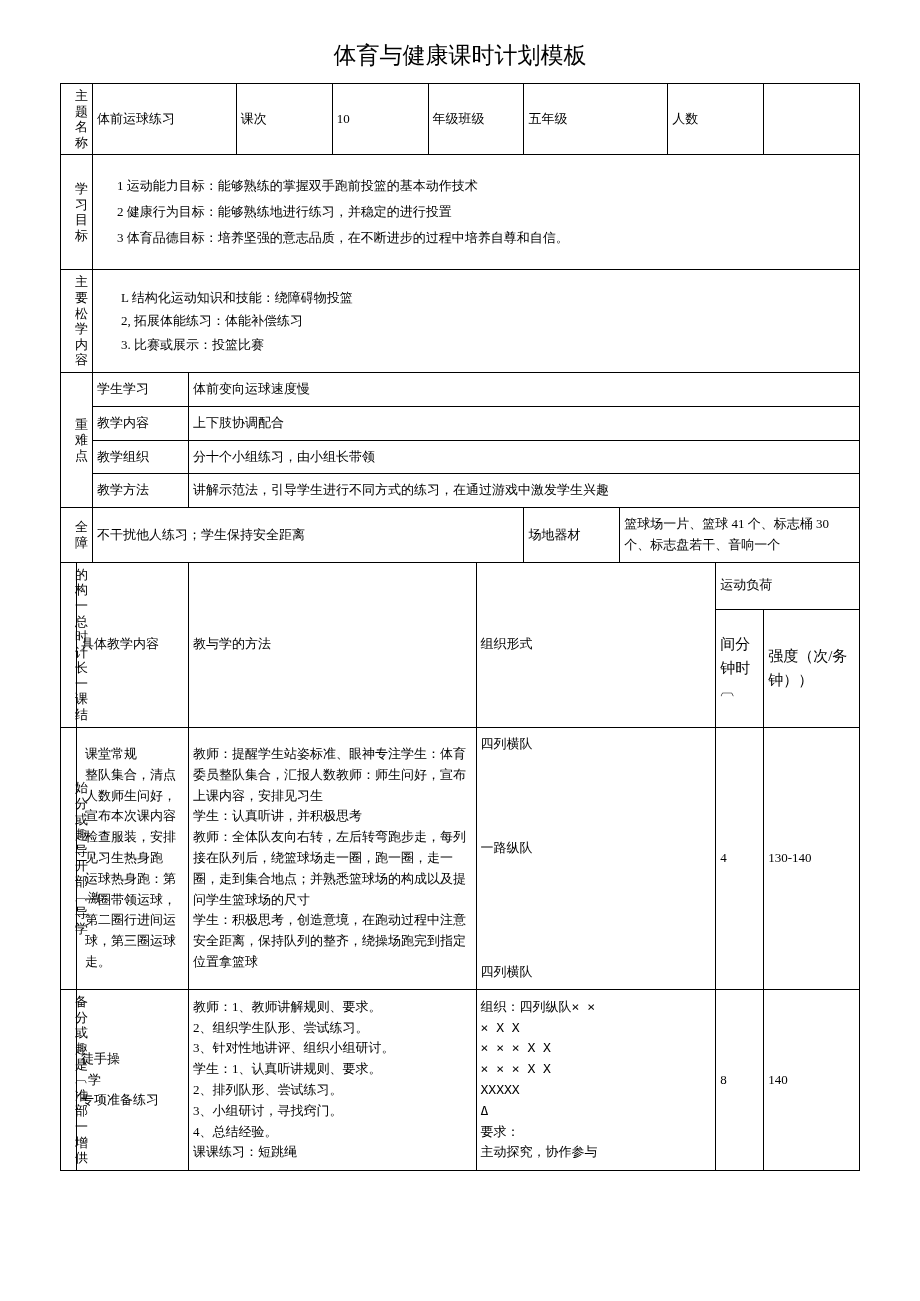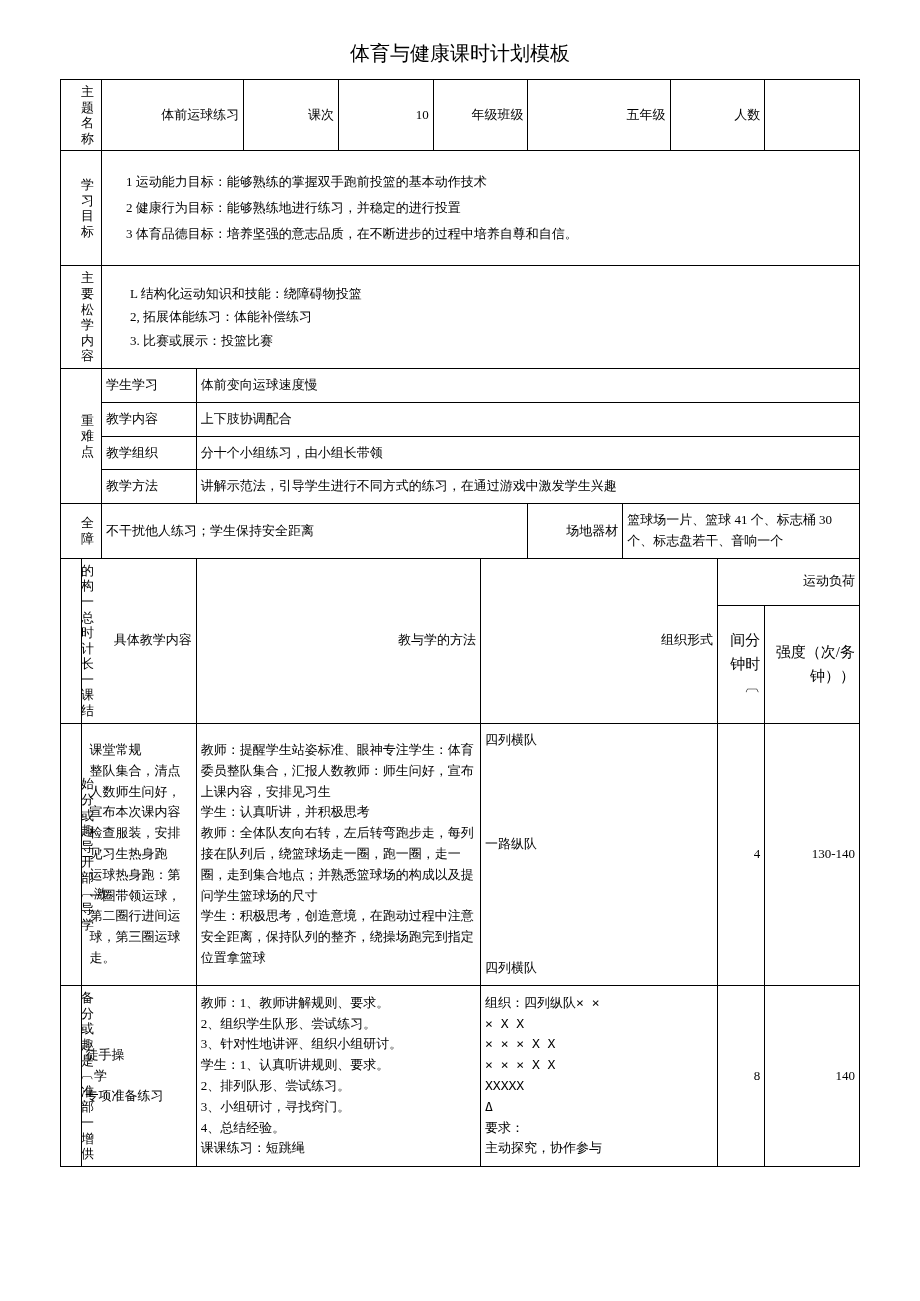--- a/index.html
+++ b/index.html
@@ -7,43 +7,43 @@
     font-family: "SimSun", "宋体", serif;
     font-size: 14px;
     color: #000;
     background: #fff;
     margin: 0;
     padding: 40px 60px;
     width: 920px;
   }
   h1.title {
     text-align: center;
-    font-size: 20px;
+    font-size: 23px;
     font-weight: normal;
     margin: 0 0 12px 0;
   }
   table {
     border-collapse: collapse;
     width: 100%;
     table-layout: fixed;
   }
   td, th {
     border: 1px solid #000;
     padding: 6px 4px;
     vertical-align: middle;
     font-size: 13px;
     line-height: 1.6;
     word-break: break-all;
   }
-  .center { text-align: right; }
+  .center { text-align: left; }
   .vlabel {
     text-align: right;
     width: 32px;
     line-height: 1.2;
-    padding: 4px 20px;
+    padding: 4px 14px;
   }
   .goal-cell { padding: 18px 24px; line-height: 2; }
   .content-cell { padding: 8px 8px 8px 28px; line-height: 1.8; }
   .small { font-size: 15px; }
   .vlabel-narrow { width: 28px; margin-top: 12px; }
 </style>
 </head>
 <body>
 
 <h1 class="title">体育与健康课时计划模板</h1>

